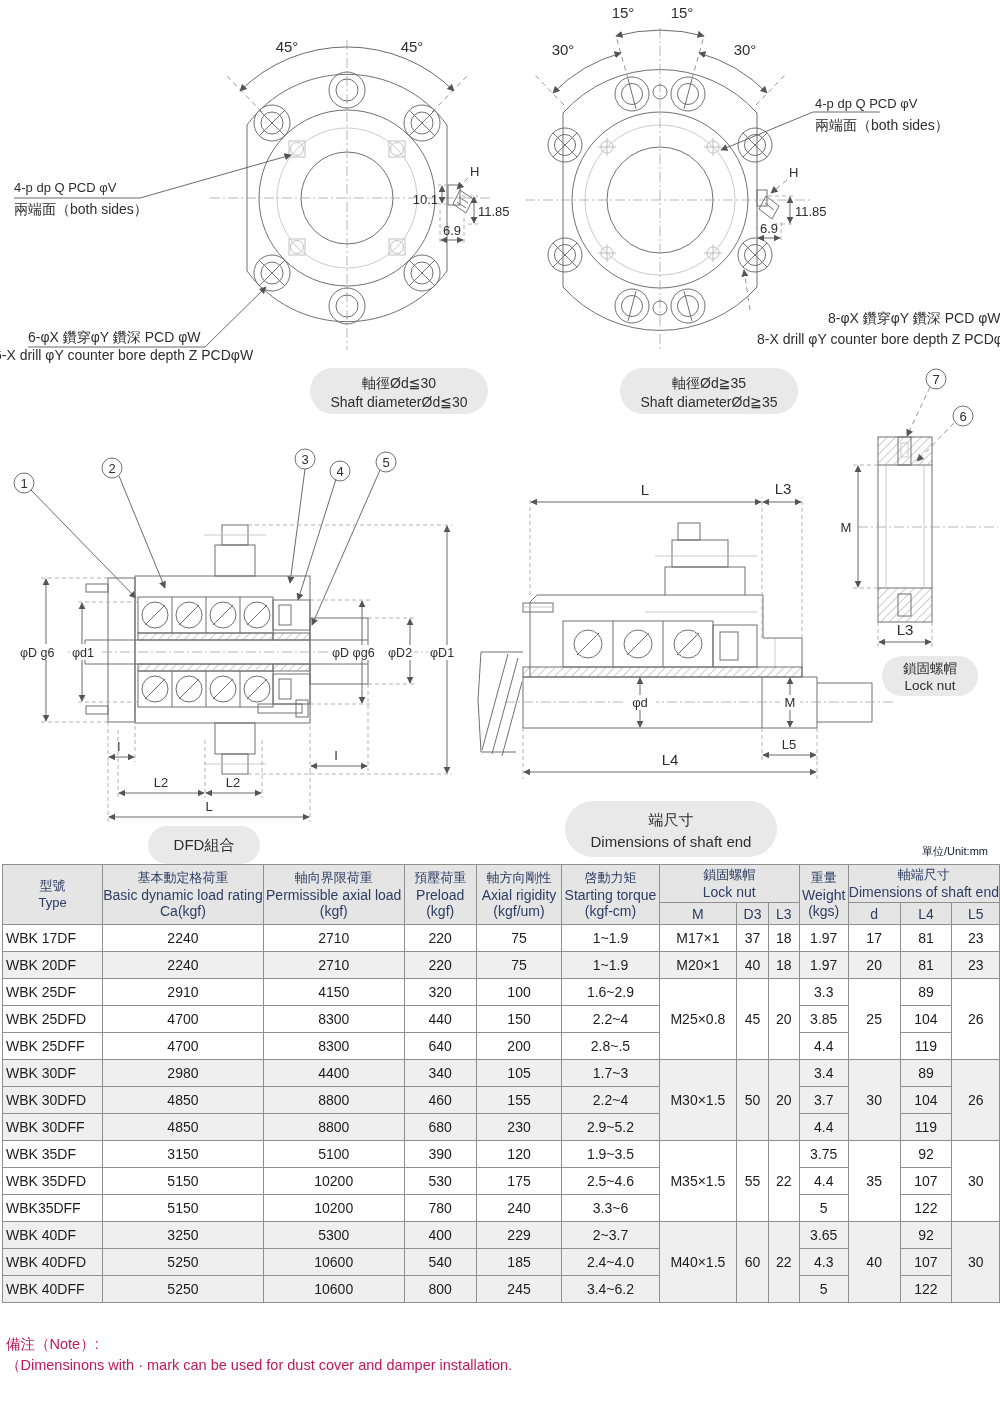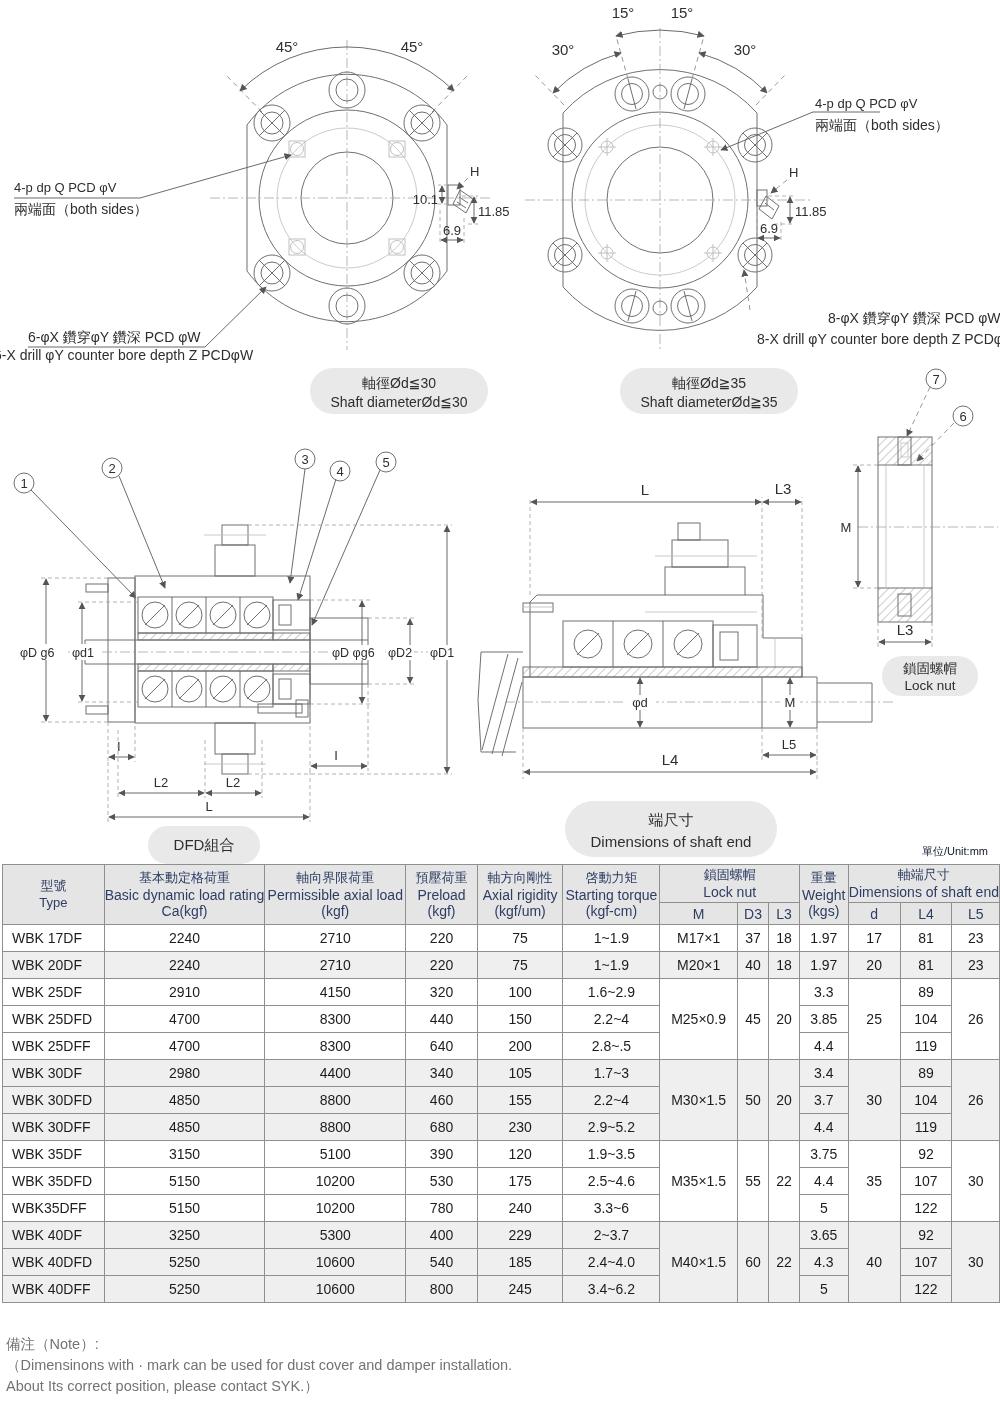--- a/index.html
+++ b/index.html
@@ -17,26 +17,26 @@
   .dim{stroke:#5a5a5a;stroke-width:.9;fill:none;}
   .ext{stroke:#9f9f9f;stroke-width:.8;fill:none;stroke-dasharray:4 3;}
   .hat{fill:url(#h);stroke:#707070;stroke-width:1;}
   .pill{fill:#e9e9e9;}
   .wbg{fill:#ffffff;}
   .unit-label{position:absolute;top:844px;right:12px;font-size:11px;color:#0f172a;}
   .spec{position:absolute;left:2px;top:864px;border-collapse:collapse;table-layout:fixed;background:#fff;}
   .spec th,.spec td{border:1px solid #8f8f8f;text-align:center;vertical-align:middle;padding:0;white-space:nowrap;overflow:hidden;}
   .spec thead th{background:#e5e5e5;color:#2d3d63;font-weight:normal;}
   .spec td{font-size:14px;color:#1c1c1c;height:26px;}
-  .spec td.type{text-align:left;padding-left:9px;}
+  .spec td.type{text-align:left;padding-left:3px;}
   .spec tr.shade td{background:#efefef;}
   .hzh{font-size:13px;line-height:1.25;}
   .hen{font-size:14px;line-height:1.15;}
   .hsub{font-size:14px;}
-  .notes{position:absolute;left:6px;top:1334px;font-size:14.5px;color:#737373;line-height:1.45;}
+  .notes{position:absolute;left:6px;top:1334px;font-size:14.5px;color:#be185d;line-height:1.45;}
 </style>
 </head>
 <body>
 
 <svg id="drawings" width="1000" height="886" viewBox="0 0 1000 886">
   <defs>
     <pattern id="h" width="6" height="6" patternUnits="userSpaceOnUse" patternTransform="rotate(45)">
       <line x1="0" y1="0" x2="0" y2="6" stroke="#9a9a9a" stroke-width="1"></line>
     </pattern>
     <marker id="ar" viewBox="0 0 10 10" refX="9" refY="5" markerWidth="8" markerHeight="8" orient="auto-start-reverse">
@@ -590,21 +590,21 @@
         <td>81</td>
         <td>23</td>
     </tr>
     <tr>
       <td class="type">WBK 25DF</td>
         <td>2910</td>
         <td>4150</td>
         <td>320</td>
         <td>100</td>
         <td>1.6~2.9</td>
-        <td rowspan="3">M25×0.9</td>
+        <td rowspan="3">M25×0.8</td>
         <td rowspan="3">45</td>
         <td rowspan="3">20</td>
         <td>3.3</td>
         <td rowspan="3">25</td>
         <td>89</td>
         <td rowspan="3">26</td>
     </tr>
     <tr>
       <td class="type">WBK 25DFD</td>
         <td>4700</td>
@@ -729,14 +729,13 @@
         <td>3.4~6.2</td>
         <td>5</td>
         <td>122</td>
     </tr>
   </tbody>
 </table>
 
 <div class="notes">
   <div>備注（Note）:</div>
   <div>（Dimensinons with · mark can be used for dust cover and damper installation.</div>
-  <div>About Its correct position, please contact SYK.）</div>
 </div>
 
 </body></html>

